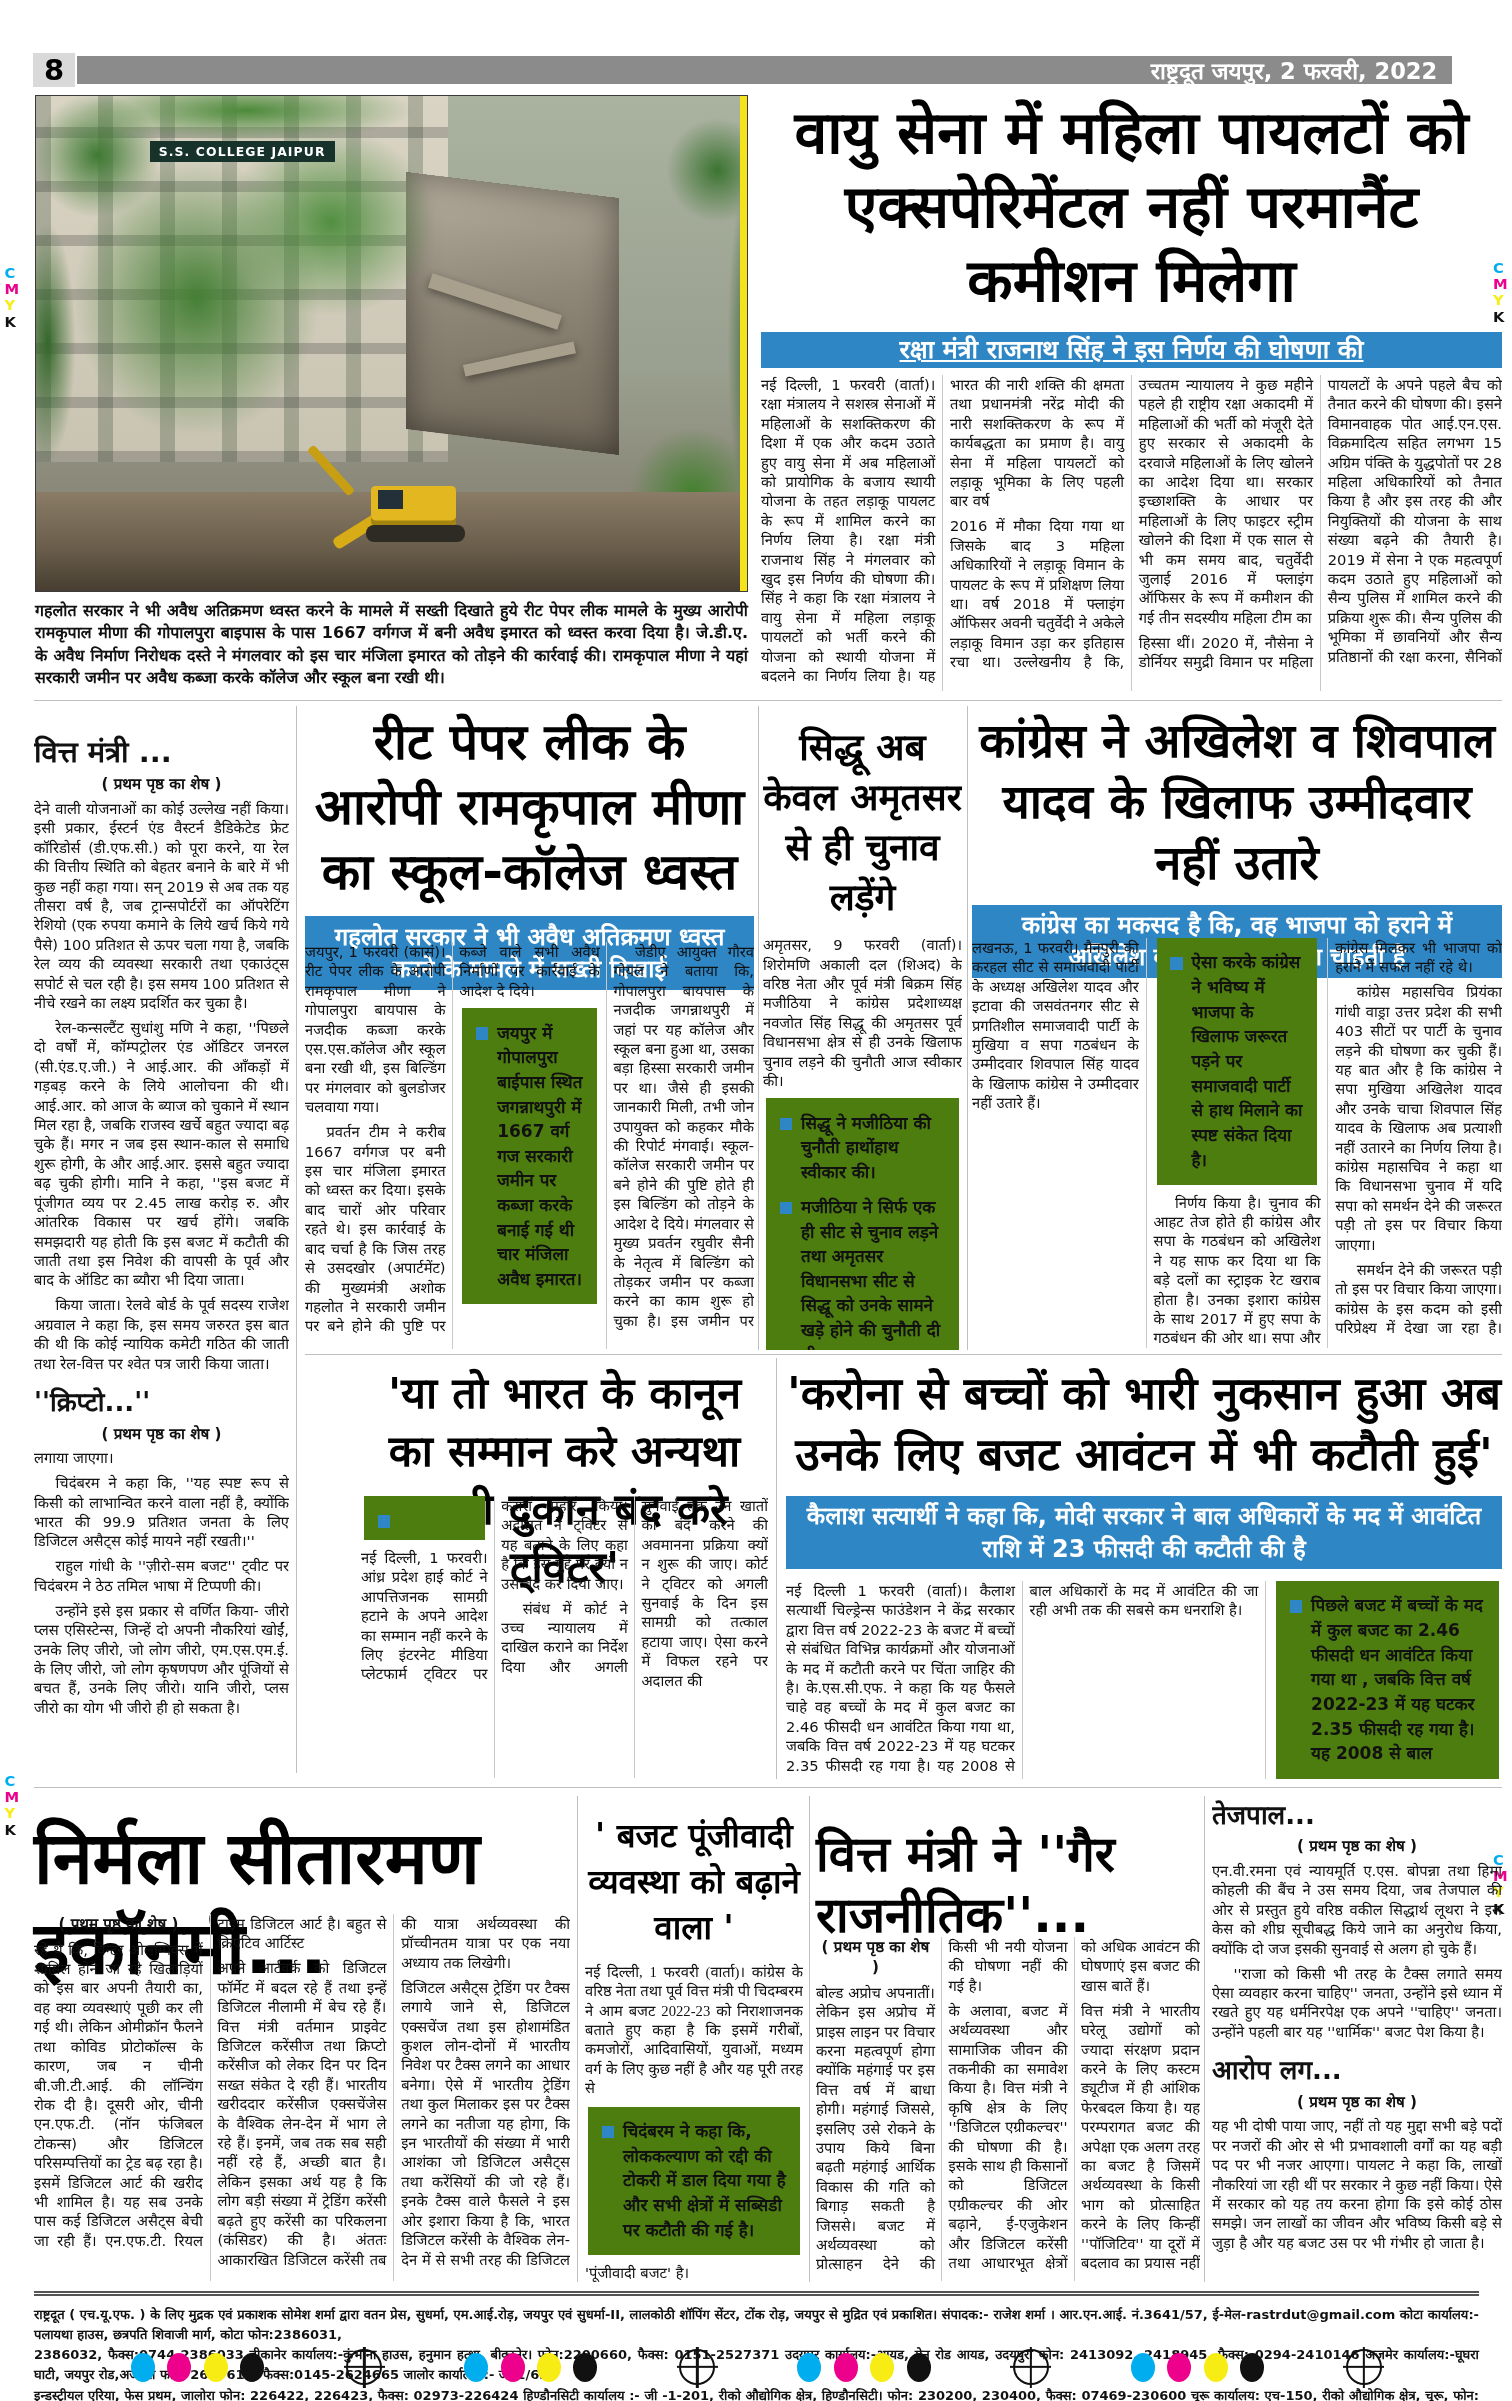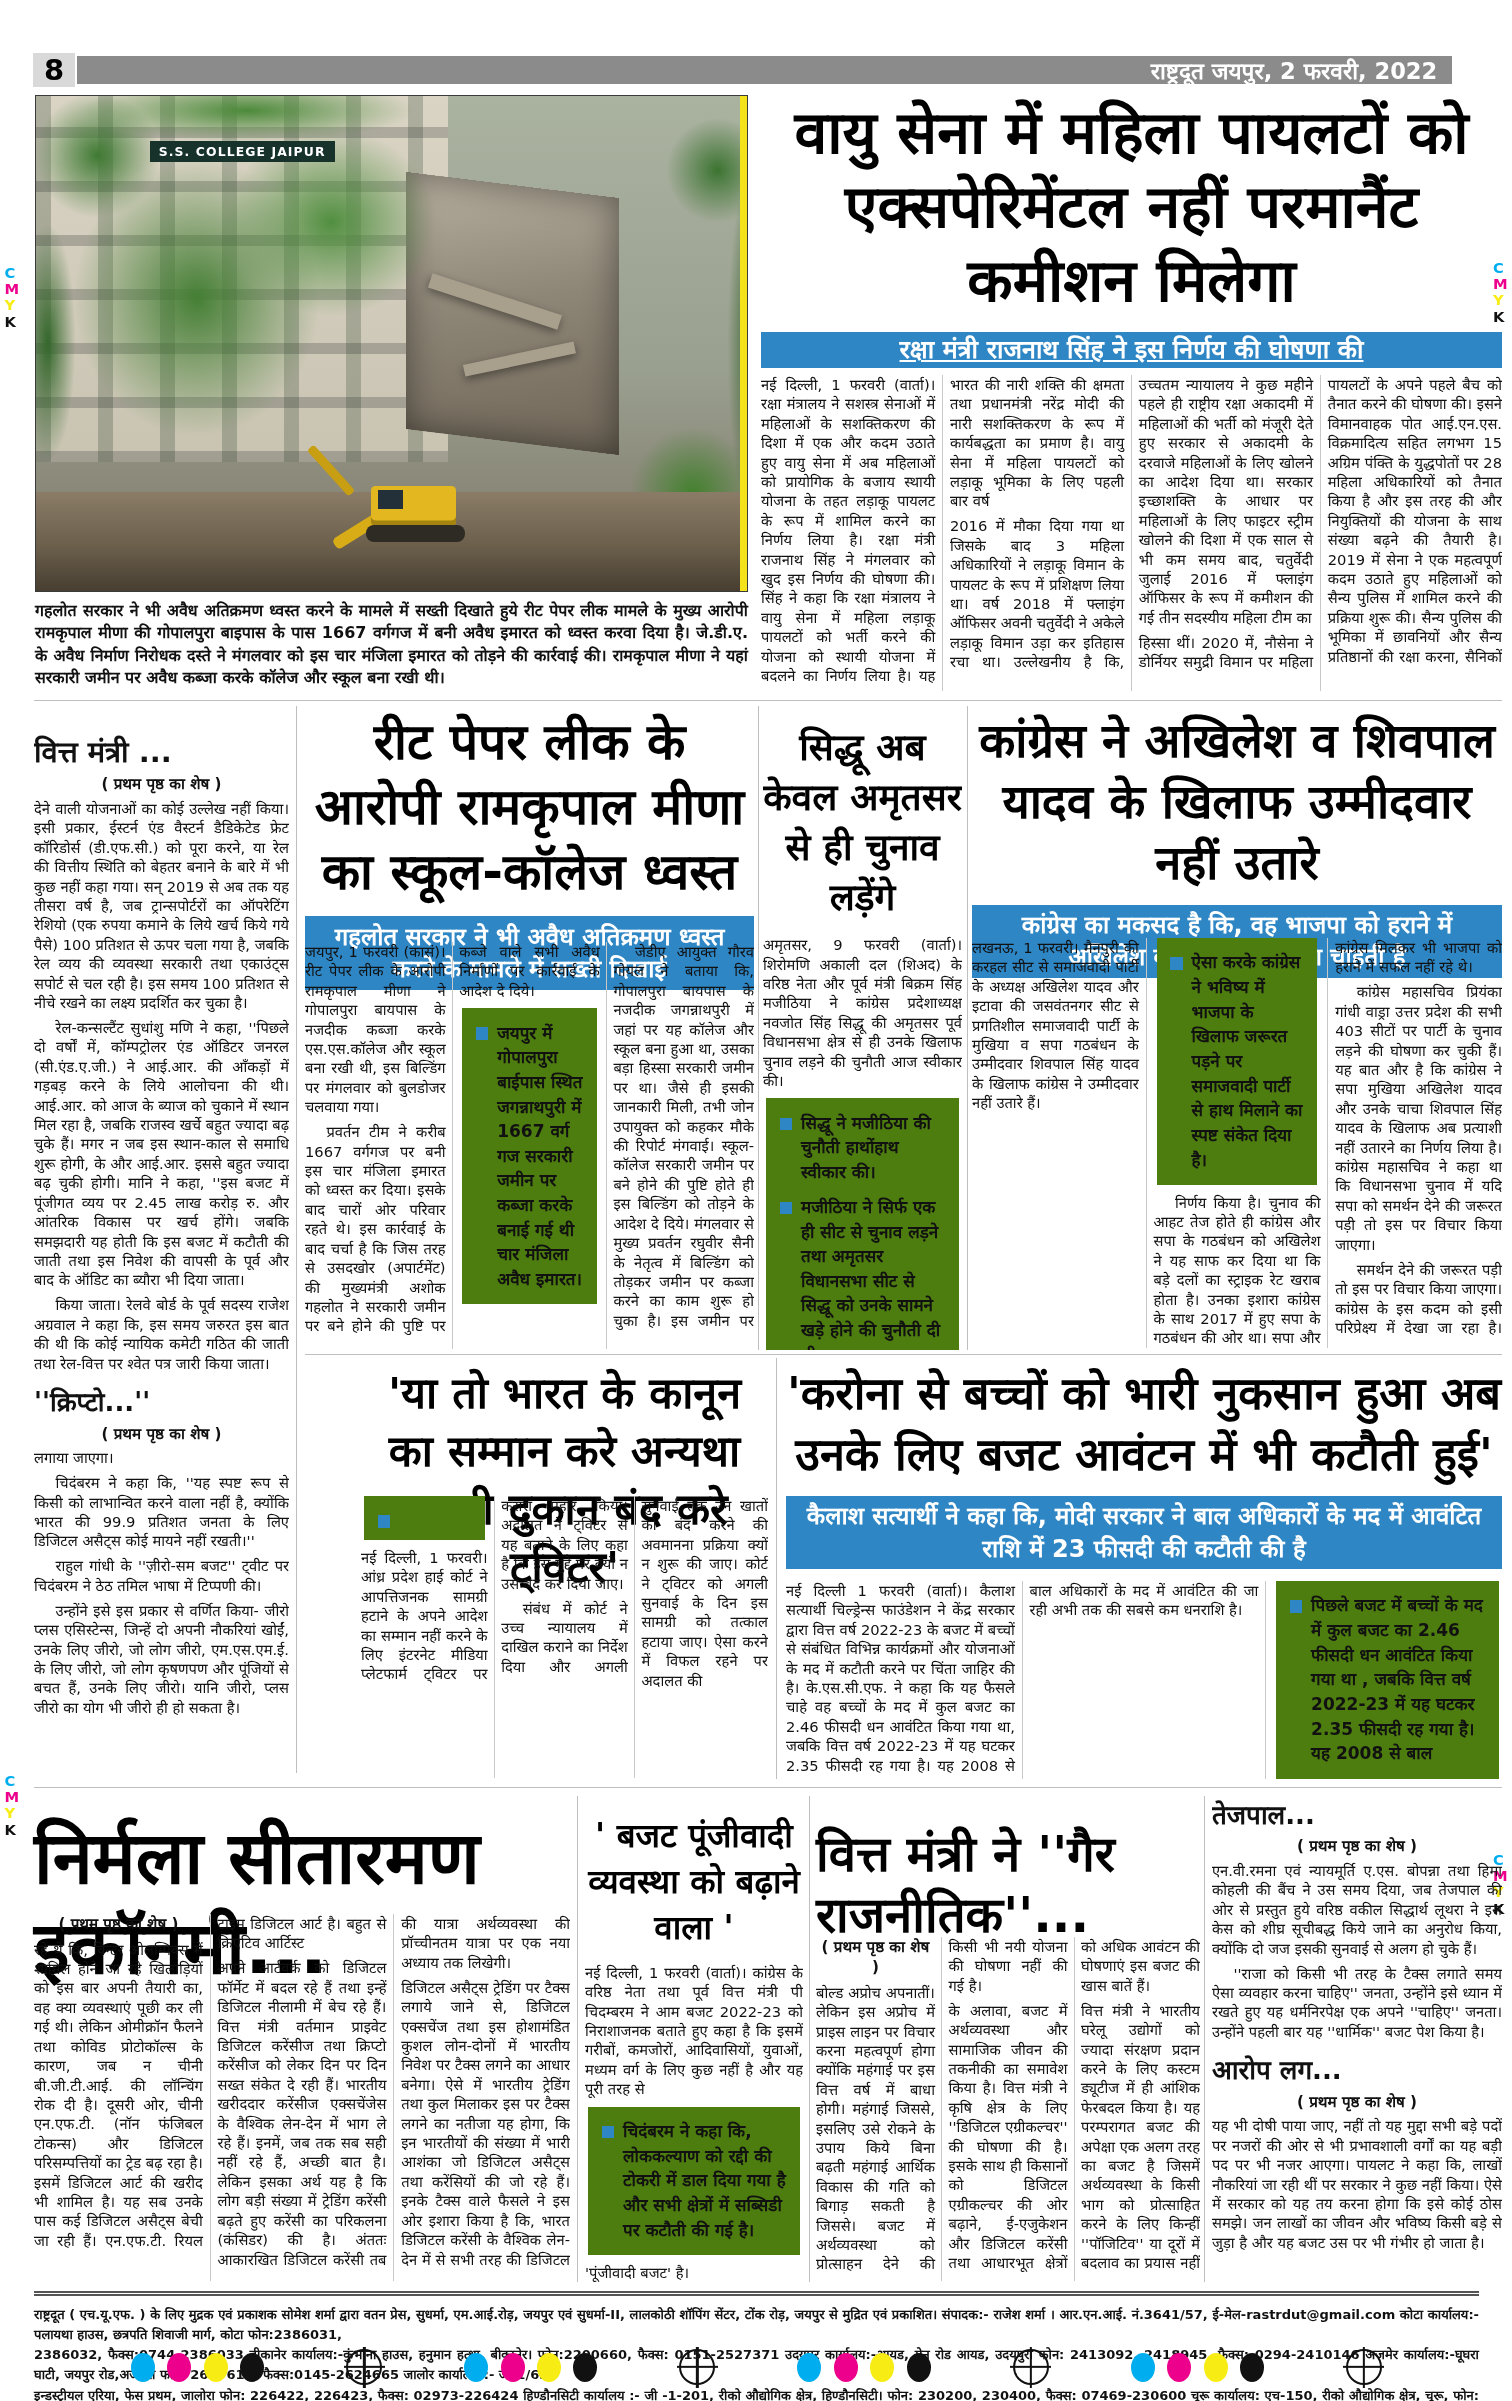--- a/index.html
+++ b/index.html
@@ -268,21 +268,21 @@
   <div class="abs body-t" style="left:34px;top:1914px;width:536px;height:367px;column-count:3;column-gap:14.7px;column-rule:0.6px solid #c9c9c9;overflow:hidden;">
     <div class="contnote" style="margin-top:0;">( प्रथम पृष्ठ का शेष )</div>
     <p class="nofirst">रहे थे कि, विन्टर ओलम्पिक्स में शामिल होने जा रहे खिलाड़ियों को इस बार अपनी तैयारी का, वह क्या व्यवस्थाएं पूछी कर ली गई थी। लेकिन ओमीक्रॉन फैलने तथा कोविड प्रोटोकॉल्स के कारण, जब न चीनी बी.जी.टी.आई. की लॉन्चिंग रोक दी है। दूसरी ओर, चीनी एन.एफ.टी. (नॉन फंजिबल टोकन्स) और डिजिटल परिसम्पत्तियों का ट्रेड बढ़ रहा है। इसमें डिजिटल आर्ट की खरीद भी शामिल है। यह सब उनके पास कई डिजिटल असैट्स बेची जा रही हैं। एन.एफ.टी. रियल टाइम डिजिटल आर्ट है। बहुत से क्रिएटिव आर्टिस्ट</p>
     <p class="nofirst">अपने आर्टवर्क को डिजिटल फॉर्मेट में बदल रहे हैं तथा इन्हें डिजिटल नीलामी में बेच रहे हैं। वित्त मंत्री वर्तमान प्राइवेट डिजिटल करेंसीज तथा क्रिप्टो करेंसीज को लेकर दिन पर दिन सख्त संकेत दे रही हैं। भारतीय खरीददार करेंसीज एक्सचेंजेस के वैश्विक लेन-देन में भाग ले रहे हैं। इनमें, जब तक सब सही नहीं रहे हैं, अच्छी बात है। लेकिन इसका अर्थ यह है कि लोग बड़ी संख्या में ट्रेडिंग करेंसी बढ़ते हुए करेंसी का परिकलना (कंसिडर) की है। अंततः आकारखित डिजिटल करेंसी तब की यात्रा अर्थव्यवस्था की प्रॉच्चीनतम यात्रा पर एक नया अध्याय तक लिखेगी।</p>
     <p class="nofirst">डिजिटल असैट्स ट्रेडिंग पर टैक्स लगाये जाने से, डिजिटल एक्सचेंज तथा इस होशामंडित कुशल लोन-दोनों में भारतीय निवेश पर टैक्स लगने का आधार बनेगा। ऐसे में भारतीय ट्रेडिंग तथा कुल मिलाकर इस पर टैक्स लगने का नतीजा यह होगा, कि इन भारतीयों की संख्या में भारी आशंका जो डिजिटल असैट्स तथा करेंसियों की जो रहे हैं। इनके टैक्स वाले फैसले ने इस ओर इशारा किया है कि, भारत डिजिटल करेंसी के वैश्विक लेन-देन में से सभी तरह की डिजिटल करेंसी मूल्यवृद्धि पर करेगी भी भविष्य तथा अर्थव्यवस्था की प्रॉध्यानता के लिए यह नया अध्यादेश तक।</p>
   </div>
   <div class="abs vrule" style="left:577px;top:1796px;height:486px;"></div>
 
   <div class="abs" style="left:585px;top:1813px;width:218px;height:469px;overflow:hidden;">
     <div class="hl hl-bud">' बजट पूंजीवादी व्यवस्था को बढ़ाने वाला '</div>
-    <div class="body-t" style="margin-top:11.3px;">
+    <div class="body-t" style="margin-top:11.3px;font-family:Liberation Serif, serif;">
       <p class="nofirst">नई दिल्ली, 1 फरवरी (वार्ता)। कांग्रेस के वरिष्ठ नेता तथा पूर्व वित्त मंत्री पी चिदम्बरम ने आम बजट 2022-23 को निराशाजनक बताते हुए कहा है कि इसमें गरीबों, कमजोरों, आदिवासियों, युवाओं, मध्यम वर्ग के लिए कुछ नहीं है और यह पूरी तरह से</p>
     </div>
     <div class="bluebox">
       <div class="bb-item">
           <span class="bb-sq"></span>
         <span>चिदंबरम ने कहा कि, लोककल्याण को रद्दी की टोकरी में डाल दिया गया है और सभी क्षेत्रों में सब्सिडी पर कटौती की गई है।</span>
         </div>
     </div>
     <div class="body-t">
       <p class="nofirst">'पूंजीवादी बजट' है।</p>

